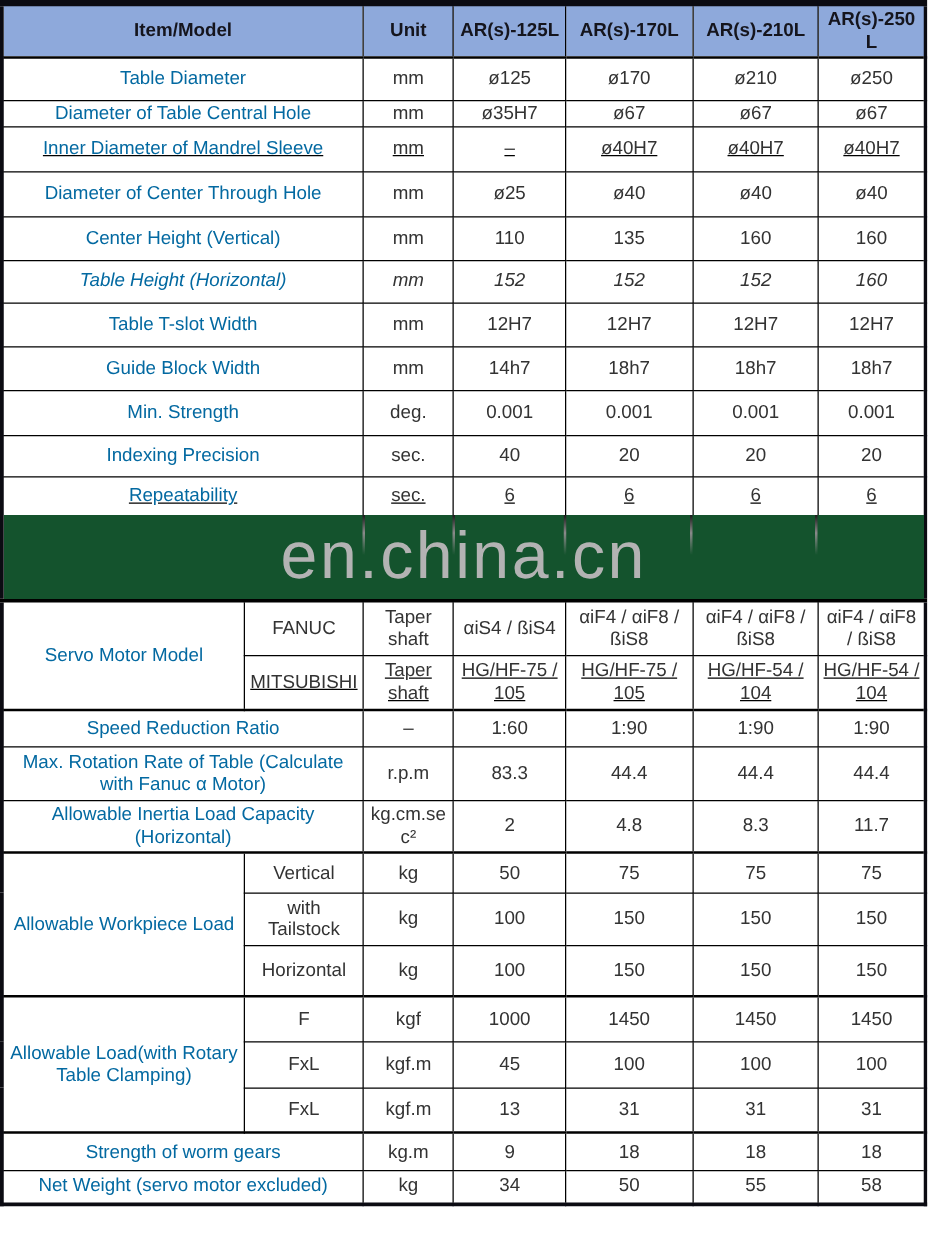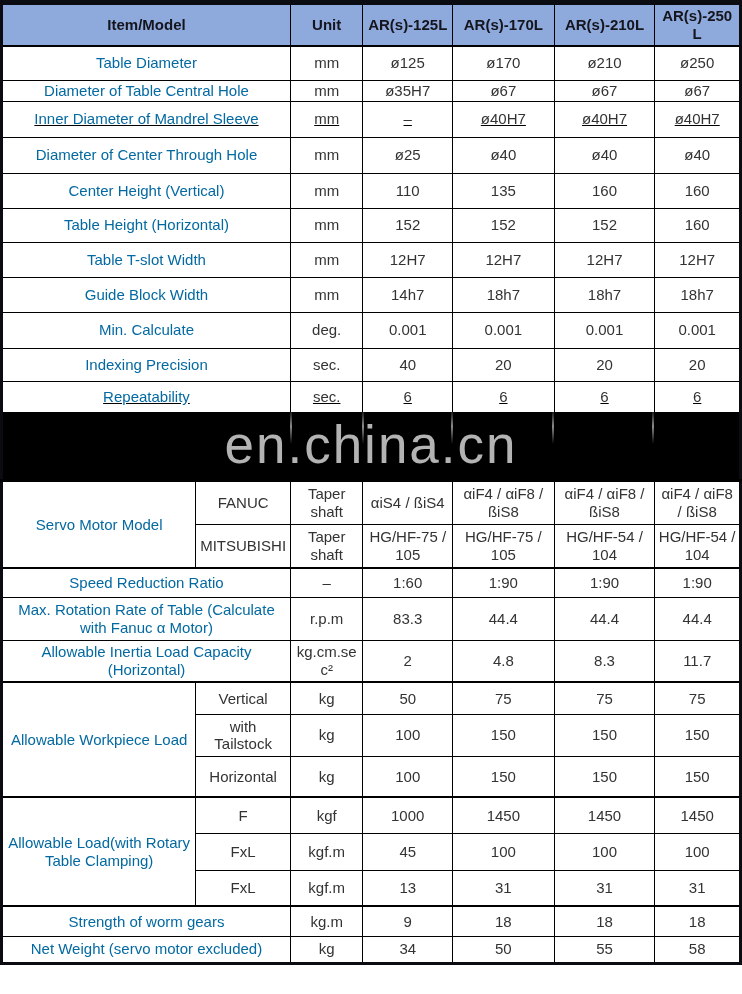--- a/index.html
+++ b/index.html
@@ -19,21 +19,21 @@
   thead th{
     background:#8EA9DB;font-weight:bold;color:#15151d;
     border-bottom:2px solid #000;font-size:15px;
   }
   td.label{color:#0369a1;}
   td.unit{word-break:break-word;}
   tr.thick-top td{border-top:2px solid #000;}
   tr.no-bottom td{border-bottom:none;}
   td.wm-band{
     border:none;border-bottom:3px solid #000;
-    position:relative;background:#000000;padding:0;
+    position:relative;background:#14532d;padding:0;
   }
   .fade-line{
     position:absolute;top:0;width:2px;height:32px;
     background:linear-gradient(to bottom,#1a1a1a 0%,#8a8a8a 45%,rgba(255,255,255,0) 100%);
     filter:blur(0.4px);
   }
   .wm-text{
     display:block;text-align:center;font-size:53px;color:#b3b3b3;
     letter-spacing:2px;line-height:66px;user-select:none;
   }
@@ -96,21 +96,21 @@
           <td class="value">ø40</td>
         </tr>
         <tr style="height: 35px;">
           <td class="label" colspan="2">Center Height (Vertical)</td>
           <td class="unit">mm</td>
           <td class="value">110</td>
           <td class="value">135</td>
           <td class="value">160</td>
           <td class="value">160</td>
         </tr>
-        <tr style="height: 34px;">
+        <tr style="height: 34px; font-style: italic;">
           <td class="label" colspan="2">Table Height (Horizontal)</td>
           <td class="unit">mm</td>
           <td class="value">152</td>
           <td class="value">152</td>
           <td class="value">152</td>
           <td class="value">160</td>
         </tr>
         <tr style="height: 35px;">
           <td class="label" colspan="2">Table T-slot Width</td>
           <td class="unit">mm</td>
@@ -121,21 +121,21 @@
         </tr>
         <tr style="height: 35px;">
           <td class="label" colspan="2">Guide Block Width</td>
           <td class="unit">mm</td>
           <td class="value">14h7</td>
           <td class="value">18h7</td>
           <td class="value">18h7</td>
           <td class="value">18h7</td>
         </tr>
         <tr style="height: 36px;">
-          <td class="label" colspan="2">Min. Calculate</td>
+          <td class="label" colspan="2">Min. Strength</td>
           <td class="unit">deg.</td>
           <td class="value">0.001</td>
           <td class="value">0.001</td>
           <td class="value">0.001</td>
           <td class="value">0.001</td>
         </tr>
         <tr style="height: 33px;">
           <td class="label" colspan="2">Indexing Precision</td>
           <td class="unit">sec.</td>
           <td class="value">40</td>
@@ -163,21 +163,21 @@
         </tr>
         <tr class="thick-top" style="height: 44px;">
           <td class="label" rowspan="2">Servo Motor Model</td>
           <td class="sublabel">FANUC</td>
           <td class="unit">Taper shaft</td>
           <td class="value">αiS4 / ßiS4</td>
           <td class="value">αiF4 / αiF8 / ßiS8</td>
           <td class="value">αiF4 / αiF8 / ßiS8</td>
           <td class="value">αiF4 / αiF8 / ßiS8</td>
         </tr>
-        <tr style="height: 44px;">
+        <tr style="height: 44px; text-decoration: underline;">
           <td class="sublabel">MITSUBISHI</td>
           <td class="unit">Taper shaft</td>
           <td class="value">HG/HF-75 / 105</td>
           <td class="value">HG/HF-75 / 105</td>
           <td class="value">HG/HF-54 / 104</td>
           <td class="value">HG/HF-54 / 104</td>
         </tr>
         <tr class="thick-top" style="height: 29px;">
           <td class="label" colspan="2">Speed Reduction Ratio</td>
           <td class="unit">–</td>

